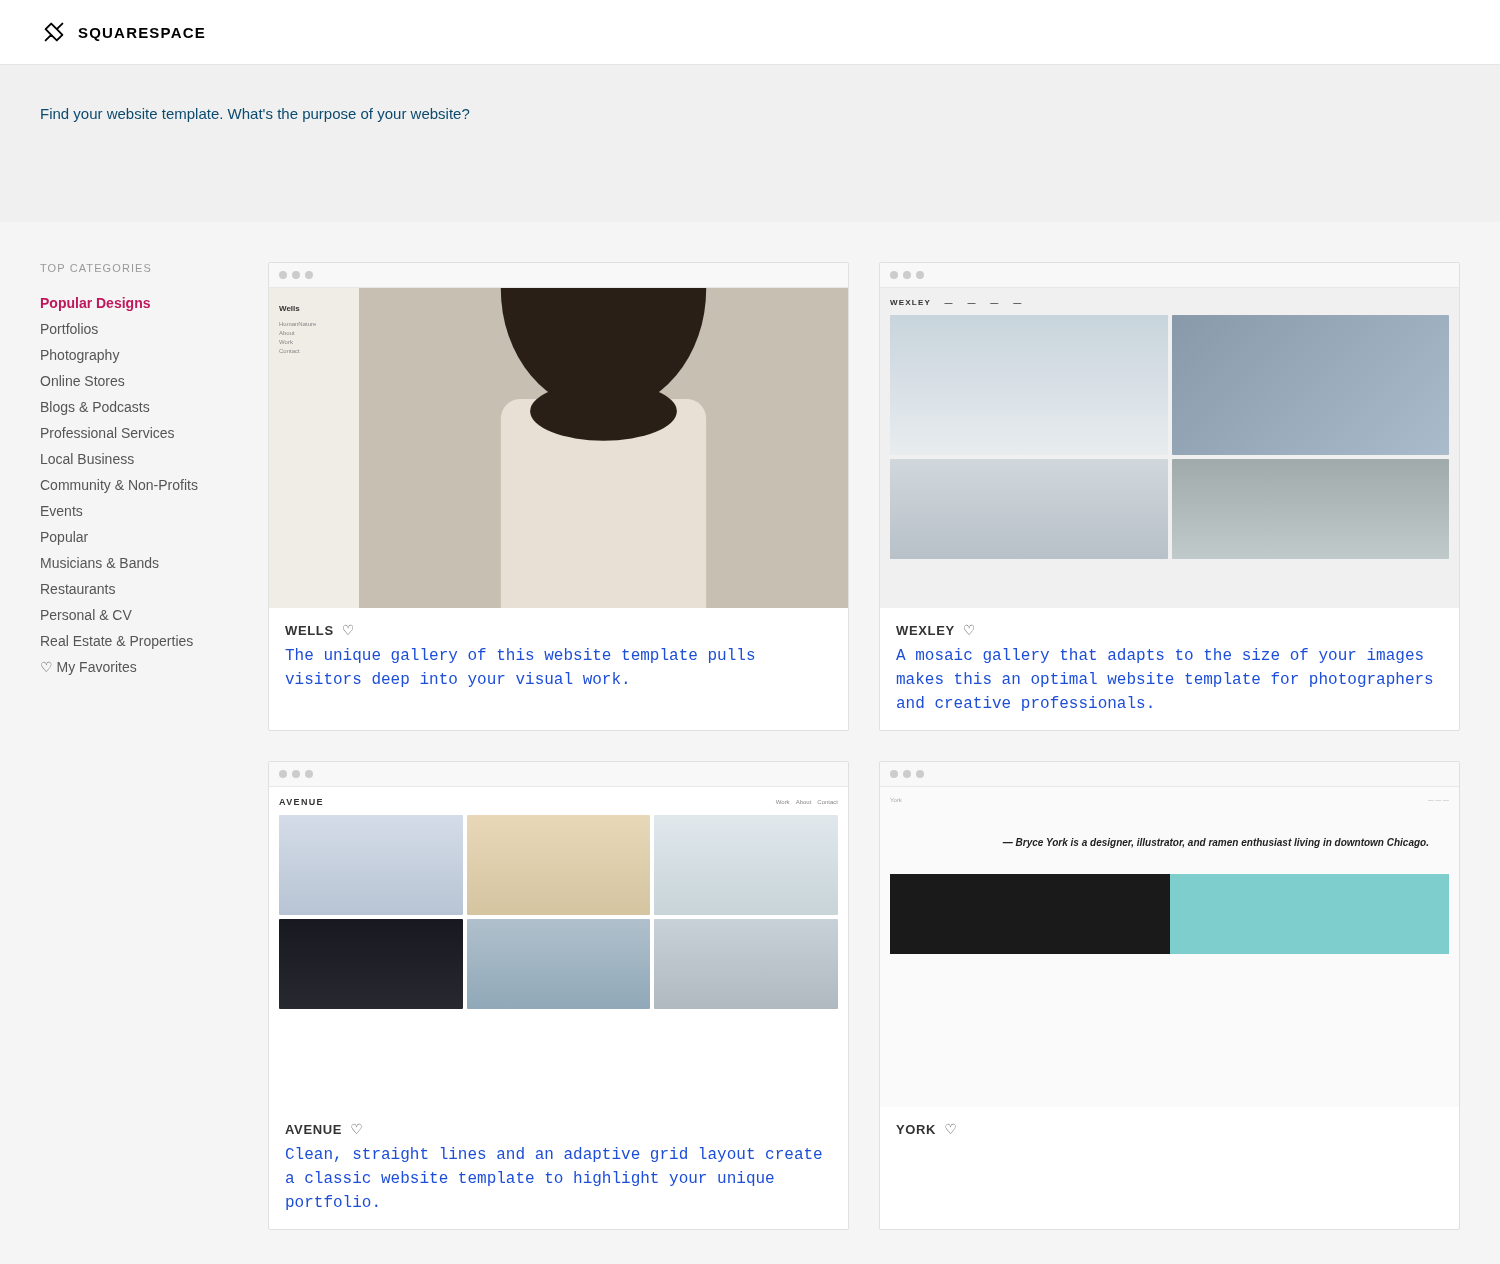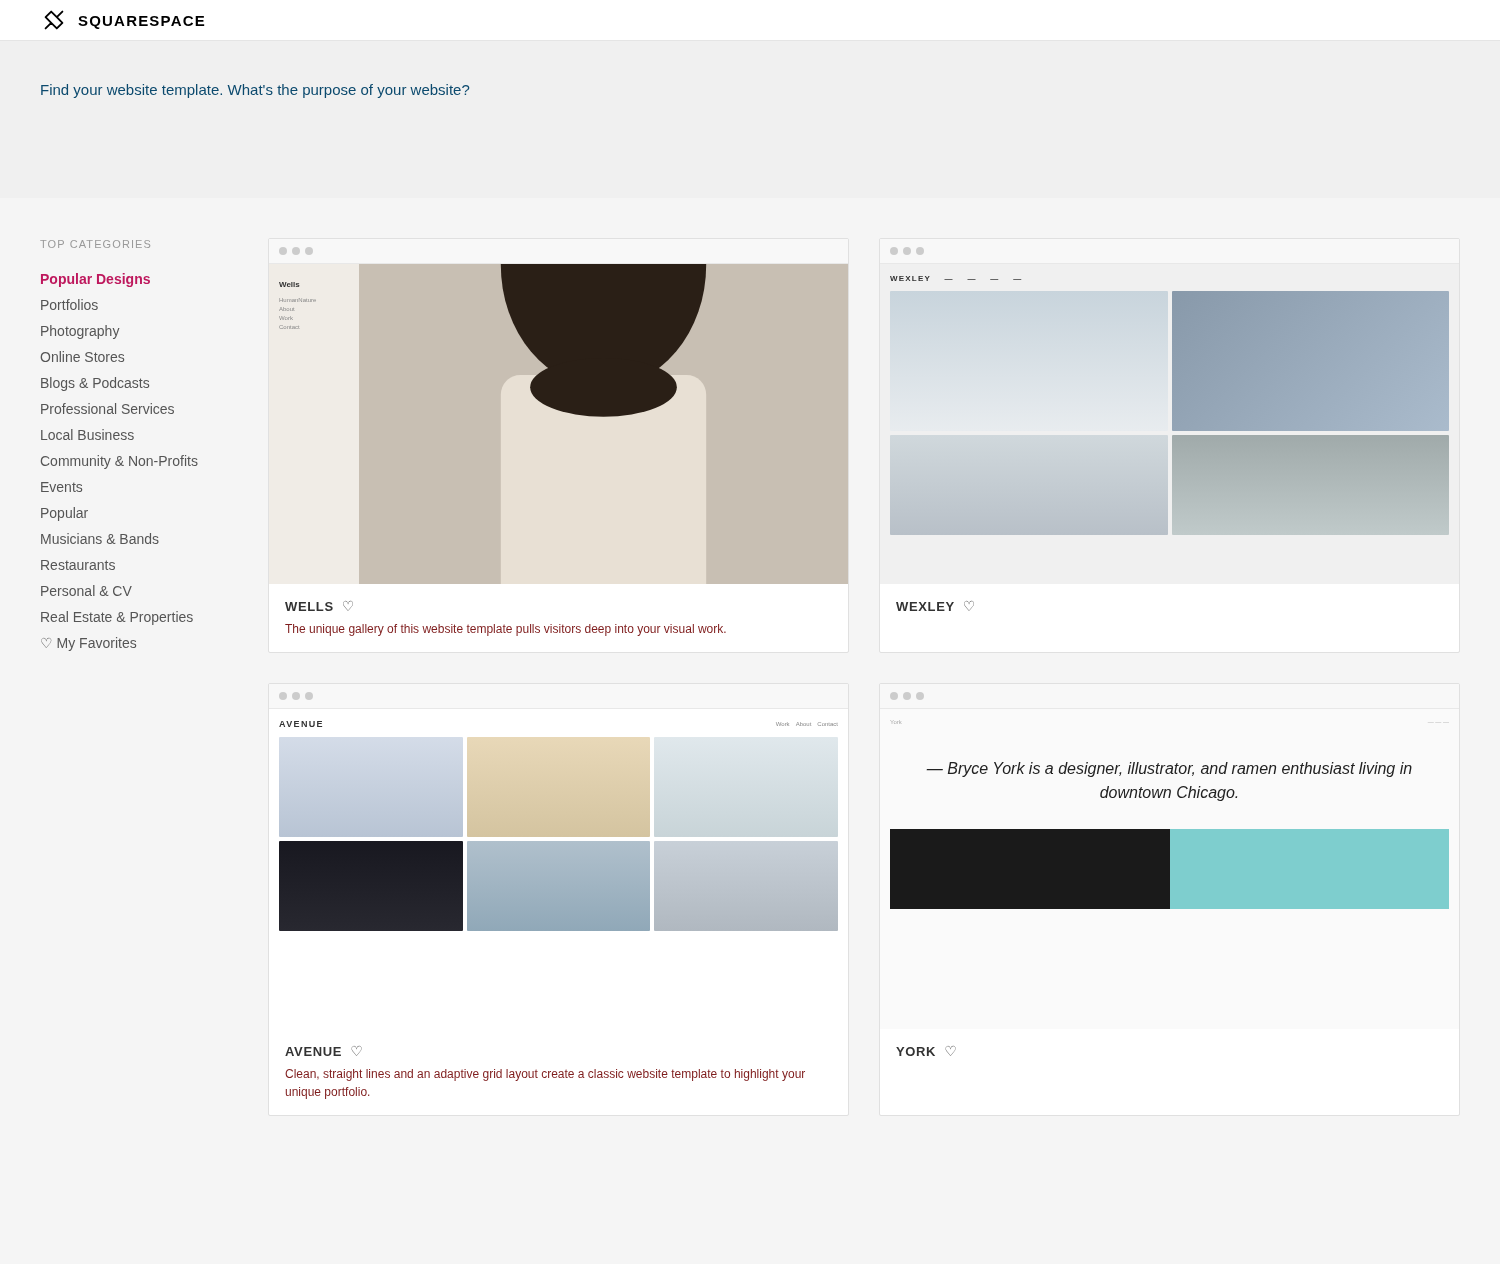--- a/index.html
+++ b/index.html
@@ -6,21 +6,21 @@
     body {
       font-family: -apple-system, BlinkMacSystemFont, 'Helvetica Neue', Arial, sans-serif;
       background: #f5f5f5;
       color: #333;
       font-size: 14px;
     }
 
     
     .header {
       background: #fff;
-      padding: 6px 40px;
+      padding: 18px 40px;
       border-bottom: 1px solid #e5e5e5;
       display: flex;
       align-items: center;
     }
     .logo {
       display: flex;
       align-items: center;
       gap: 10px;
       font-weight: 700;
       font-size: 15px;
@@ -212,23 +212,23 @@
       padding: 10px;
     }
     .york-header {
       display: flex;
       justify-content: space-between;
       font-size: 6px;
       color: #aaa;
       margin-bottom: 16px;
     }
     .york-hero-text {
-      text-align: center;
-      font-size: 16px;
-      font-weight: 400;
+      text-align: right;
+      font-size: 10px;
+      font-weight: 700;
       color: #222;
       line-height: 1.5;
       padding: 16px 20px;
       font-style: italic;
     }
     .york-img-grid {
       display: grid;
       grid-template-columns: 1fr 1fr;
       gap: 0;
       margin-top: 8px;
@@ -256,23 +256,24 @@
       font-size: 13px;
       font-weight: 700;
       letter-spacing: 0.05em;
     }
     .heart-icon {
       color: #555;
       font-size: 14px;
       cursor: pointer;
     }
     .template-desc {
-      font-size: 12px;
-      color: #7f1d1d;
+      font-size: 16px;
+      color: #1d4ed8;
       line-height: 1.5;
+      font-family: Liberation Mono, monospace;
     }
 
     
     .window-chrome {
       display: flex;
       gap: 5px;
       padding: 8px 10px;
       background: #f8f8f8;
       border-bottom: 1px solid #e8e8e8;
     }
@@ -372,20 +373,21 @@
           <div class="wexley-img wexley-img-2"></div>
           <div class="wexley-img wexley-img-3"></div>
           <div class="wexley-img wexley-img-4"></div>
         </div>
       </div>
       <div class="template-info">
         <div class="template-name-row">
           <span class="template-name">WEXLEY</span>
           <span class="heart-icon">♡</span>
         </div>
+        <p class="template-desc">A mosaic gallery that adapts to the size of your images makes this an optimal website template for photographers and creative professionals.</p>
       </div>
     </div>
 
     <div class="template-card">
       <div class="window-chrome">
         <div class="dot"></div>
         <div class="dot"></div>
         <div class="dot"></div>
       </div>
       <div class="template-preview avenue-preview">

